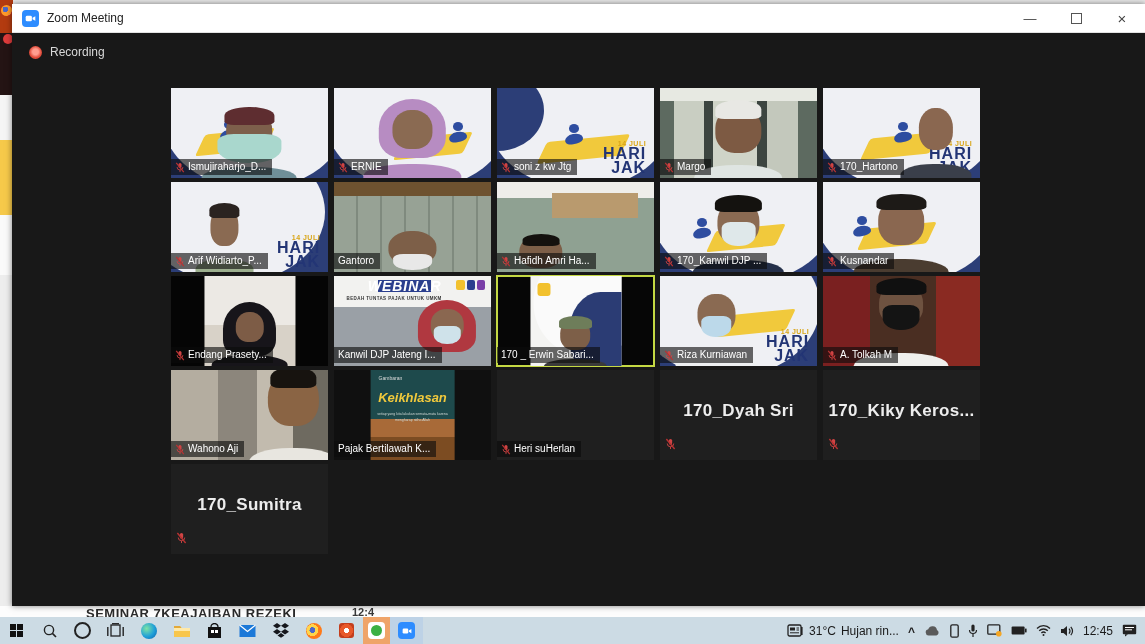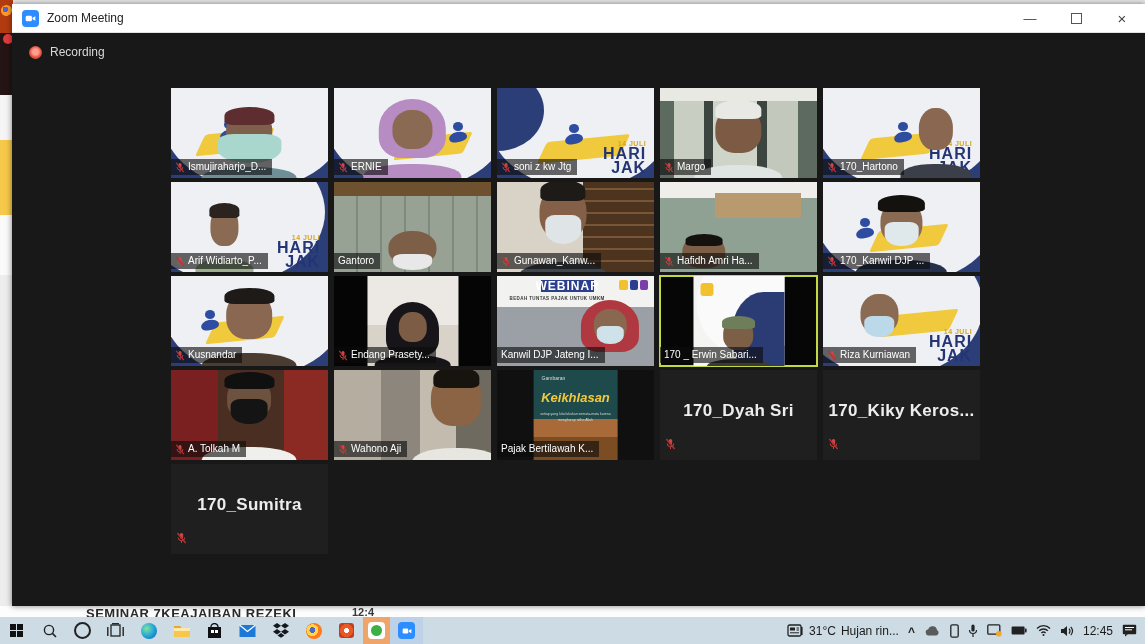--- a/index.html
+++ b/index.html
@@ -80,21 +80,21 @@
   .pb-endang{background:linear-gradient(180deg,#ece9e4 0 55%,#d8d2c8 55%);}
   .pb-erwin{background:#f4f4f2;}
   .pb-poster{background:linear-gradient(180deg,#1e4a4c 0 55%,#a86a38 55% 75%,#7c4c22 75%);}
   .poster-brand{position:absolute;left:10%;top:6%;font-size:5px;color:#ddd;}
   .poster-script{position:absolute;left:0;right:0;top:22%;text-align:center;font-size:13px;font-weight:700;font-style:italic;color:#f1c93c;}
   .poster-sub{position:absolute;left:8%;right:8%;top:47%;font-size:3.5px;color:#cfd8d4;text-align:center;line-height:1.5;}
 
   
   .r-banner{background:linear-gradient(180deg,#f2f2f0 0 34%,#9aa0a6 34%);}
   .wb-box{position:absolute;left:28%;top:4%;width:34%;height:14%;background:#2b3f8e;color:#fff;
-          font-size:12px;font-weight:700;display:flex;align-items:center;justify-content:center;letter-spacing:1px;}
+          font-size:14px;font-weight:700;font-style:italic;display:flex;align-items:center;justify-content:center;letter-spacing:1px;}
   .wb-sub{position:absolute;left:8%;top:22%;width:70%;font-size:4.5px;font-weight:700;color:#333;letter-spacing:.4px;}
   .wb-logos{position:absolute;right:4%;top:4%;width:18%;height:12%;display:flex;gap:2px;}
   .wb-logos i{flex:1;border-radius:2px;}
 
   
   .p2ip{position:absolute;left:50%;top:46%;transform:translate(-50%,-50%);width:62px;height:62px;background:#fdfdfd;border-radius:10px;}
   .p2ip i{position:absolute;border-radius:12px;}
   .p2ip .y{left:12px;top:8px;width:38px;height:38px;background:#f2c12e;}
   .p2ip .b{left:12px;top:16px;width:38px;height:38px;background:#1e2d6e;}
   .p2ip .w{left:20px;top:16px;width:22px;height:22px;background:#fdfdfd;border-radius:6px;}
@@ -295,37 +295,20 @@
       <div class="tile r-gantoro">
         <div class="p" style="width:50%;height:46%;">
           <span class="hd" style="background:#7d5f48;width:62%;height:84%;"></span>
           <span class="msk" style="background:#e8e8e8;top:56%;width:50%;height:40%;"></span>
         </div>
         <div class="lbl">
           <span>Gantoro</span>
         </div>
       </div>
 
-      <div class="tile r-gunawan">
-        <div class="p" style="left:42%;width:52%;height:96%;">
-          <span class="hd" style="background:#846048;width:58%;height:62%;"></span>
-          <span class="cap" style="background:#1d1a17;height:24%;"></span>
-          <span class="msk" style="background:#dfe4e6;top:34%;width:44%;height:34%;"></span>
-          <span class="bd" style="background:#3f464e;bottom:-22%;"></span>
-        </div>
-        <div class="lbl">
-          <svg width="10" height="11" viewBox="0 0 12 12">
-              <rect x="4.2" y="0.5" width="3.6" height="6.2" rx="1.8" fill="#d04545"></rect>
-              <path d="M2.5 5.5a3.5 3.5 0 0 0 7 0" fill="none" stroke="#d04545"></path>
-              <line x1="6" y1="9" x2="6" y2="11.5" stroke="#d04545"></line>
-              <line x1="1.5" y1="0.5" x2="10.5" y2="11.5" stroke="#b83232" stroke-width="1.5"></line>
-            </svg>
-          <span>Gunawan_Kanw...</span>
-        </div>
-      </div>
 
       <div class="tile r-hafidh">
         <div class="p" style="left:28%;width:42%;height:40%;">
           <span class="hd" style="background:#7d5f48;width:66%;height:90%;"></span>
           <span class="cap" style="background:#14110e;height:34%;"></span>
         </div>
         <div class="lbl">
           <svg width="10" height="11" viewBox="0 0 12 12">
               <rect x="4.2" y="0.5" width="3.6" height="6.2" rx="1.8" fill="#d04545"></rect>
               <path d="M2.5 5.5a3.5 3.5 0 0 0 7 0" fill="none" stroke="#d04545"></path>
@@ -494,20 +477,31 @@
         <div class="pbox pb-poster" style="width:54%;">
           <div class="poster-brand">Gambaran</div>
           <div class="poster-script">Keikhlasan</div>
           <div class="poster-sub">setiap yang kita lakukan semata-mata karena mengharap ridha Allah</div>
         </div>
         <div class="lbl">
           <span>Pajak Bertilawah K...</span>
         </div>
       </div>
 
+      <div class="tile r-dark">
+        <div class="lbl">
+          <svg width="10" height="11" viewBox="0 0 12 12">
+              <rect x="4.2" y="0.5" width="3.6" height="6.2" rx="1.8" fill="#d04545"></rect>
+              <path d="M2.5 5.5a3.5 3.5 0 0 0 7 0" fill="none" stroke="#d04545"></path>
+              <line x1="6" y1="9" x2="6" y2="11.5" stroke="#d04545"></line>
+              <line x1="1.5" y1="0.5" x2="10.5" y2="11.5" stroke="#b83232" stroke-width="1.5"></line>
+            </svg>
+          <span>Heri suHerlan</span>
+        </div>
+      </div>
 
       <div class="tile r-dark">
         <div class="cname">170_Dyah Sri</div>
         <div class="solomic">
           <svg width="11" height="12" viewBox="0 0 12 12">
               <rect x="4.2" y="0.5" width="3.6" height="6.2" rx="1.8" fill="#d04545"></rect>
               <path d="M2.5 5.5a3.5 3.5 0 0 0 7 0" fill="none" stroke="#d04545"></path>
               <line x1="6" y1="9" x2="6" y2="11.5" stroke="#d04545"></line>
               <line x1="1.5" y1="0.5" x2="10.5" y2="11.5" stroke="#b83232" stroke-width="1.5"></line>
             </svg>

